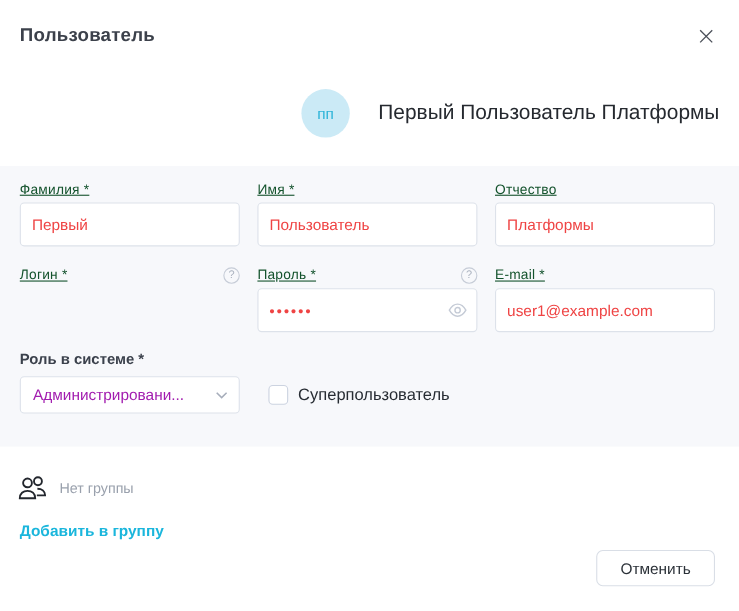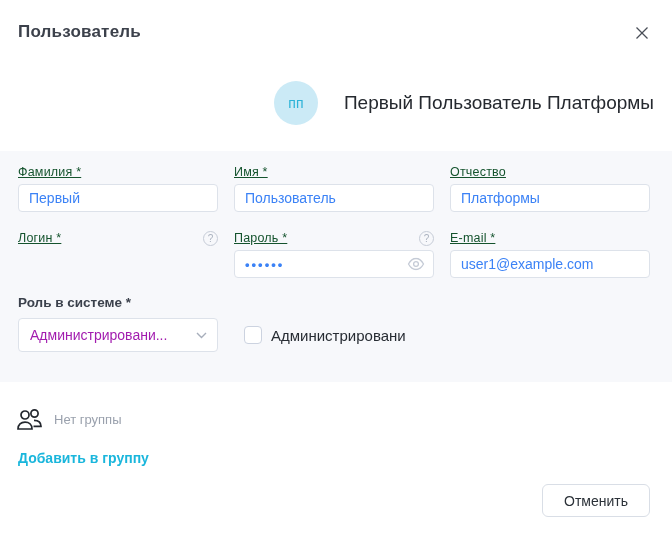--- a/index.html
+++ b/index.html
@@ -21,22 +21,22 @@
   .user-fullname { font-size: 19px; color: #25292f; font-weight: 400; }
 
   
   .form-panel { background: #f7f8fb; margin-top: 26px; padding: 13px 22px 30px 18px; }
   .fields-grid { display: grid; grid-template-columns: repeat(3, 1fr); column-gap: 16px; row-gap: 18px; }
   .field-label-row { display: flex; justify-content: space-between; align-items: center; height: 16px; margin-bottom: 4px; }
   .field-label { font-size: 12.5px; color: #14532d; letter-spacing: 0.2px; text-decoration: underline; }
   .help-icon { width: 15px; height: 15px; border: 1px solid #c6ccd7; border-radius: 50%; color: #aab2bf;
                font-size: 10px; line-height: 13px; text-align: center; cursor: pointer; }
   .input-wrap { position: relative; }
-  .field-input { width: 100%; height: 28px; background: #fff; border: 1px solid #dde2ea; border-radius: 4px;
-                 padding: 0 10px; font-size: 14px; color: #3b82f6; font-family: inherit; outline: none; }
+  .field-input { width: 100%; height: 40px; background: #fff; border: 1px solid #dde2ea; border-radius: 4px;
+                 padding: 0 10px; font-size: 14px; color: #ef4444; font-family: inherit; outline: none; }
   .password-input { letter-spacing: 2px; font-weight: 700; font-size: 13px; }
   .eye-icon { position: absolute; right: 9px; top: 50%; transform: translateY(-50%); cursor: pointer; display: flex; }
 
   
   .role-label { margin-top: 17px; font-size: 13.5px; font-weight: 600; color: #3b414c; }
   .role-row { display: flex; align-items: center; margin-top: 8px; }
   .select-box { width: 200px; height: 34px; background: #fff; border: 1px solid #dde2ea; border-radius: 4px;
                 display: flex; align-items: center; justify-content: space-between; padding: 0 10px 0 11px;
                 cursor: pointer; }
   .select-value { font-size: 14px; color: #a21caf; white-space: nowrap; overflow: hidden; }
@@ -44,21 +44,21 @@
   .checkbox { width: 18px; height: 18px; background: #fff; border: 1px solid #ccd3e0; border-radius: 4px; flex: 0 0 18px; }
   .checkbox-label { margin-left: 9px; font-size: 15px; color: #272c33; }
 
   
   .groups-section { padding: 26px 36px 0 16px; }
   .group-empty-row { display: flex; align-items: center; gap: 11px; }
   .group-empty-text { font-size: 13px; color: #9aa1ad; }
   .add-group-link { display: inline-block; margin: 19px 0 0 2px; font-size: 14px; font-weight: 700; color: #1ab6dc; cursor: pointer; }
 
   
-  .modal-footer { position: absolute; right: 22px; bottom: 38px; display: flex; gap: 12px; }
+  .modal-footer { position: absolute; right: 22px; bottom: 22px; display: flex; gap: 12px; }
   .btn { height: 33px; border-radius: 6px; font-size: 14px; font-family: inherit; cursor: pointer; }
   .btn-cancel { background: #fff; border: 1px solid #d9dee6; color: #2b3138; padding: 0 21px; }
   .btn-save { background: #1ab6dc; border: none; color: #fff; font-weight: 600; padding: 0 23px; }
 </style>
 </head>
 <body>
 
 <div class="modal">
 
   <div class="modal-header">
@@ -143,21 +143,21 @@
     <div class="role-label">Роль в системе *</div>
     <div class="role-row">
       <div class="select-box">
         <span class="select-value">Администрировани...</span>
         <svg width="11" height="7" viewBox="0 0 11 7">
           <polyline points="1,1 5.5,5.5 10,1" fill="none" stroke="#a7aebb" stroke-width="1.4"></polyline>
         </svg>
       </div>
       <div class="checkbox-row">
         <span class="checkbox"></span>
-        <span class="checkbox-label">Администрировани</span>
+        <span class="checkbox-label">Суперпользователь</span>
       </div>
     </div>
   </div>
 
   <div class="groups-section">
     <div class="group-empty-row">
       <span style="display:flex;">
         <svg width="27" height="23" viewBox="0 0 27 23">
           <circle cx="9" cy="7" r="4" fill="none" stroke="#23272e" stroke-width="1.7"></circle>
           <circle cx="18.5" cy="5.5" r="3.6" fill="none" stroke="#23272e" stroke-width="1.7"></circle>

